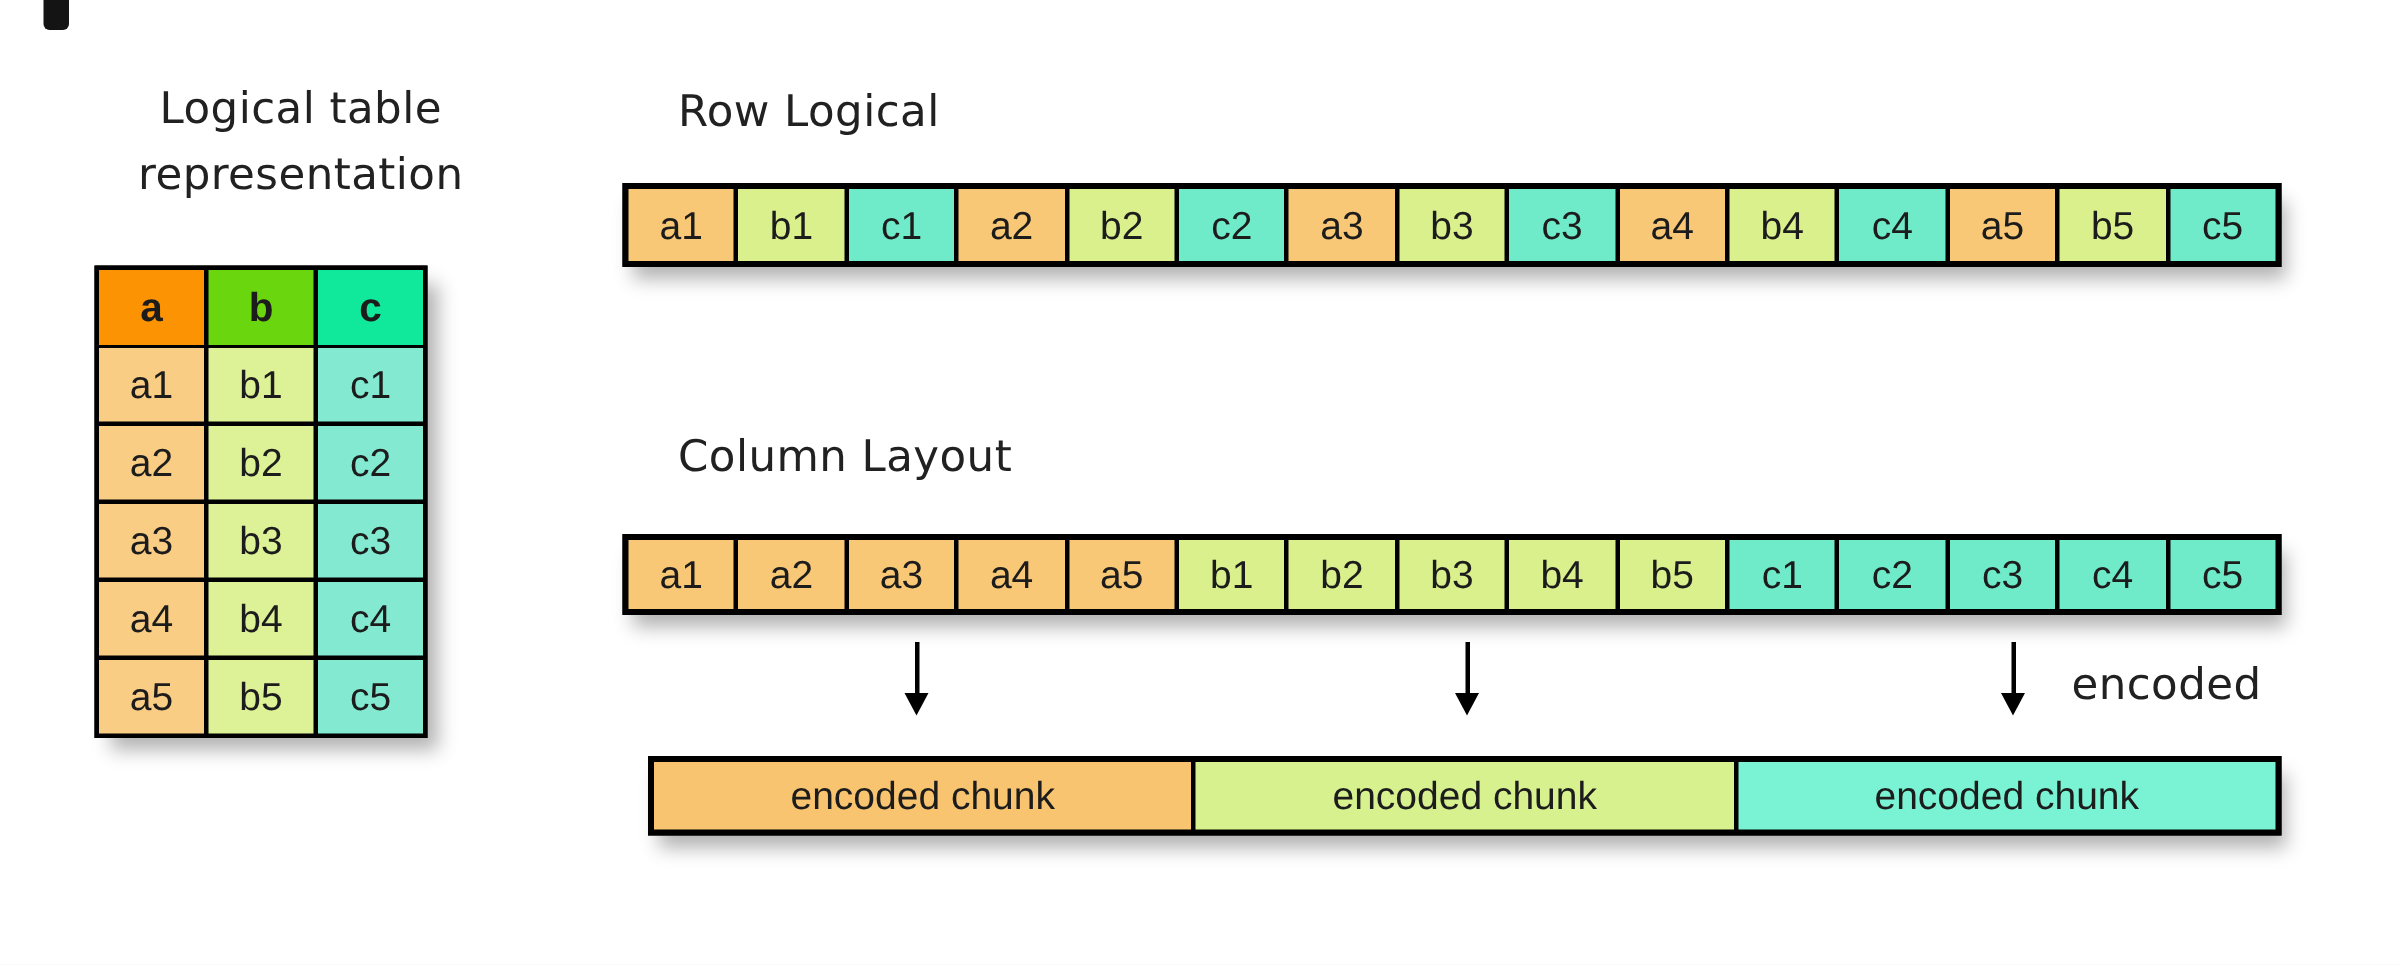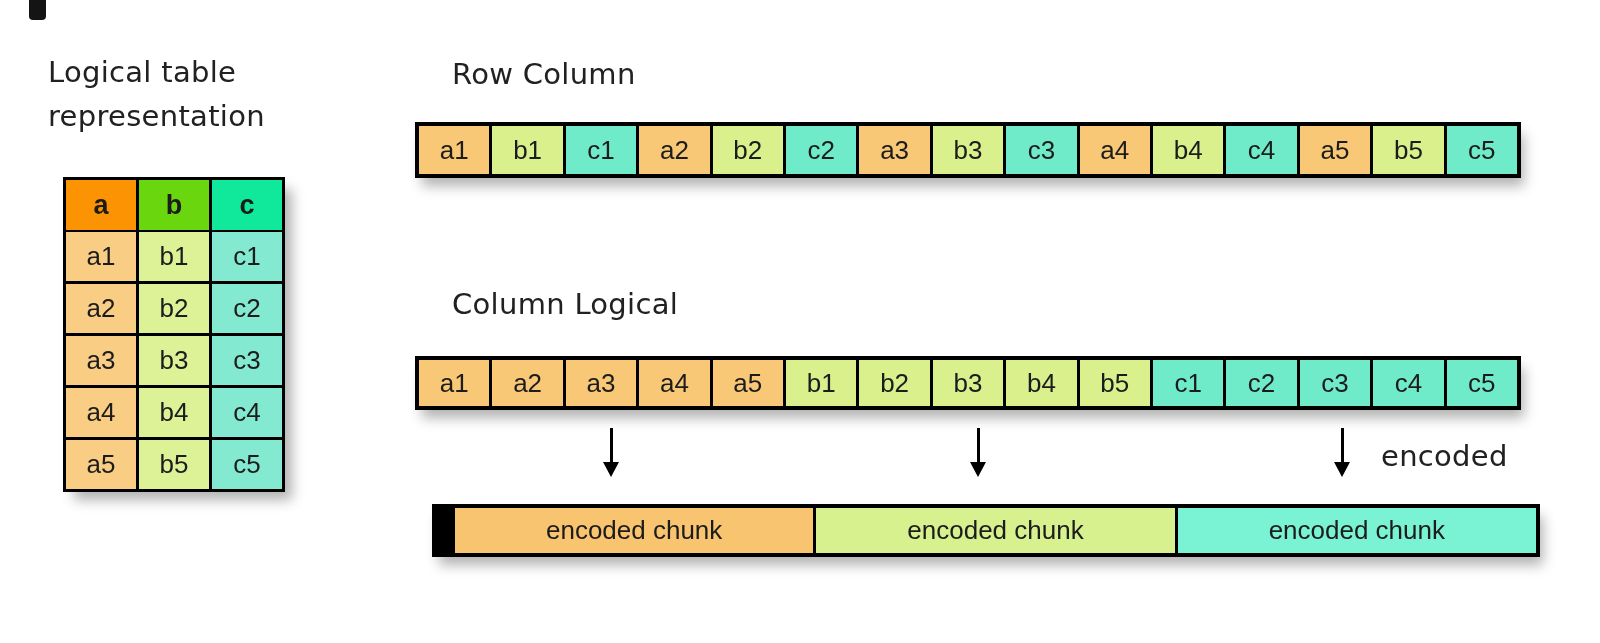--- a/index.html
+++ b/index.html
@@ -4,21 +4,21 @@
 <style>
   html,body{margin:0;padding:0;background:#f4f4f4;}
   .canvas{
     position:relative;width:1600px;height:643px;background:#ffffff;
     overflow:hidden;font-family:"Liberation Sans",sans-serif;color:#1c1c1c;
   }
   .title{
     position:absolute;font-family:"DejaVu Sans","Liberation Sans",sans-serif;
     font-size:29px;line-height:44px;letter-spacing:0.3px;color:#212121;
   }
-  #logical-title{left:48px;top:50px;width:285px;}
+  #logical-title{left:58px;top:50px;width:285px;text-align:center;}
   #row-title{left:452px;top:52px;}
   #col-title{left:452px;top:282px;}
   #encoding-label{left:1381px;top:438px;line-height:36px;}
 
   
   .corner-frag{position:absolute;left:29px;top:-6px;width:17px;height:26px;
     background:#141414;border-radius:0 0 4px 4px;}
 
   
   .ltable{
@@ -41,21 +41,20 @@
   #row-strip{top:122px;height:48px;}
   #col-strip{top:356px;height:46px;}
   .strip-cell{display:flex;align-items:center;justify-content:center;font-size:26px;}
 
   
   .chunkbar{
     position:absolute;left:432px;top:504px;width:1081px;height:45px;
     display:grid;grid-template-columns:repeat(3,1fr);
     gap:3px;background:#000;border:4px solid #000;
     box-shadow:5px 10px 12px -2px rgba(0,0,0,0.30);
-    padding-left:19px;
   }
   .chunk{display:flex;align-items:center;justify-content:center;font-size:26px;}
 
   
   .arrow{position:absolute;top:428px;width:16px;height:50px;}
   .arrow .shaft{position:absolute;left:6.5px;top:0;width:3px;height:36px;background:#000;}
   .arrow .head{position:absolute;left:0;top:34px;width:0;height:0;
     border-left:8px solid transparent;border-right:8px solid transparent;
     border-top:15px solid #000;}
   #arrow-1{left:603px;} #arrow-2{left:970px;} #arrow-3{left:1334px;}
@@ -83,41 +82,41 @@
       <div class="lt-cell" style="background: rgb(221, 241, 151);">b3</div>
       <div class="lt-cell" style="background: rgb(131, 234, 209);">c3</div>
       <div class="lt-cell" style="background: rgb(250, 205, 133);">a4</div>
       <div class="lt-cell" style="background: rgb(221, 241, 151);">b4</div>
       <div class="lt-cell" style="background: rgb(131, 234, 209);">c4</div>
       <div class="lt-cell" style="background: rgb(250, 205, 133);">a5</div>
       <div class="lt-cell" style="background: rgb(221, 241, 151);">b5</div>
       <div class="lt-cell" style="background: rgb(131, 234, 209);">c5</div>
     </div>
 
-  <div class="title" id="row-title">Row Column</div>
+  <div class="title" id="row-title">Row Logical</div>
 
   <div class="strip" id="row-strip">
       <div class="strip-cell" style="background: rgb(249, 200, 118);">a1</div>
       <div class="strip-cell" style="background: rgb(217, 240, 140);">b1</div>
       <div class="strip-cell" style="background: rgb(112, 235, 201);">c1</div>
       <div class="strip-cell" style="background: rgb(249, 200, 118);">a2</div>
       <div class="strip-cell" style="background: rgb(217, 240, 140);">b2</div>
       <div class="strip-cell" style="background: rgb(112, 235, 201);">c2</div>
       <div class="strip-cell" style="background: rgb(249, 200, 118);">a3</div>
       <div class="strip-cell" style="background: rgb(217, 240, 140);">b3</div>
       <div class="strip-cell" style="background: rgb(112, 235, 201);">c3</div>
       <div class="strip-cell" style="background: rgb(249, 200, 118);">a4</div>
       <div class="strip-cell" style="background: rgb(217, 240, 140);">b4</div>
       <div class="strip-cell" style="background: rgb(112, 235, 201);">c4</div>
       <div class="strip-cell" style="background: rgb(249, 200, 118);">a5</div>
       <div class="strip-cell" style="background: rgb(217, 240, 140);">b5</div>
       <div class="strip-cell" style="background: rgb(112, 235, 201);">c5</div>
     </div>
 
-  <div class="title" id="col-title">Column Logical</div>
+  <div class="title" id="col-title">Column Layout</div>
 
   <div class="strip" id="col-strip">
       <div class="strip-cell" style="background: rgb(249, 200, 118);">a1</div>
       <div class="strip-cell" style="background: rgb(249, 200, 118);">a2</div>
       <div class="strip-cell" style="background: rgb(249, 200, 118);">a3</div>
       <div class="strip-cell" style="background: rgb(249, 200, 118);">a4</div>
       <div class="strip-cell" style="background: rgb(249, 200, 118);">a5</div>
       <div class="strip-cell" style="background: rgb(217, 240, 140);">b1</div>
       <div class="strip-cell" style="background: rgb(217, 240, 140);">b2</div>
       <div class="strip-cell" style="background: rgb(217, 240, 140);">b3</div>

